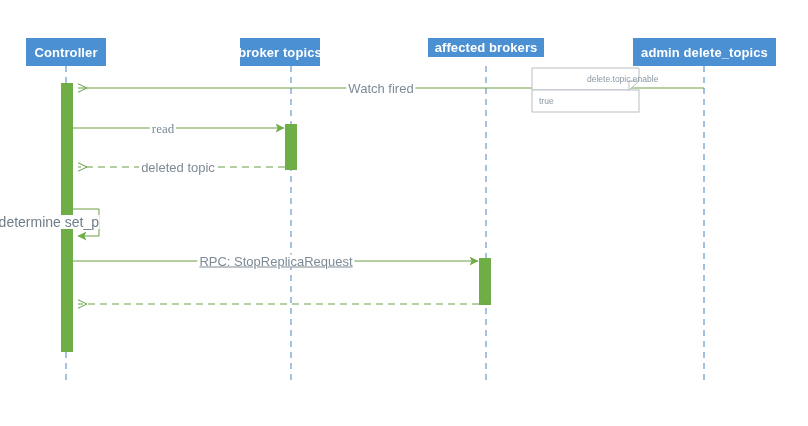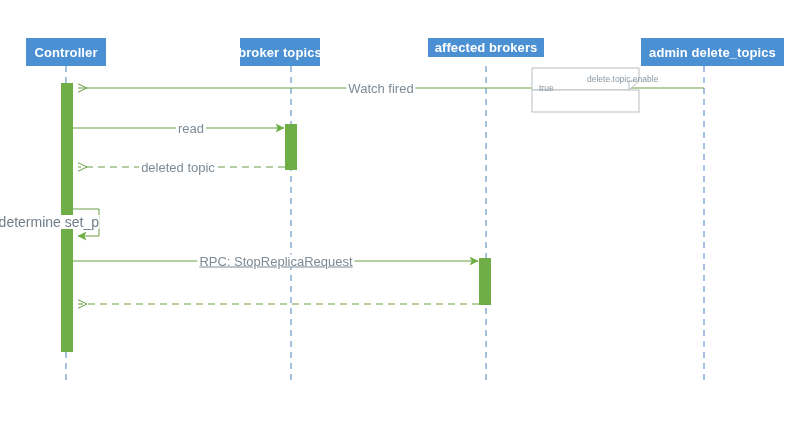--- a/index.html
+++ b/index.html
@@ -120,26 +120,26 @@
 
   <div class="lifeline-box" style="left:26px; top:38px; width:80px; height:28px;">
     <span>Controller</span>
   </div>
   <div class="lifeline-box" style="left:240px; top:38px; width:80px; height:28px;">
     <span>broker topics</span>
   </div>
   <div class="lifeline-box" style="left:428px; top:38px; width:116px; height:19px;">
     <span>affected brokers</span>
   </div>
-  <div class="lifeline-box" style="left:633px; top:38px; width:143px; height:28px;margin-left:8px;">
+  <div class="lifeline-box" style="left:633px; top:38px; width:143px; height:28px;">
     <span>admin delete_topics</span>
   </div>
 
   <div class="msg-label" style="left:381px; top:88px;">Watch fired</div>
-  <div class="msg-label" style="left:191px; top:128px;">read</div>
+  <div class="msg-label" style="left:163px; top:128px;font-family:Liberation Serif, serif;">read</div>
   <div class="msg-label" style="left:178px; top:167px;">deleted topic</div>
   <div class="self-label" style="left:100px; top:222px;">determine set_p</div>
   <div class="msg-label" style="left:276px; top:261px;text-decoration:underline;">RPC: StopReplicaRequest</div>
 
   <div class="note-text" style="left:539px; top:75px;padding-left:48px;">delete.topic.enable</div>
-  <div class="note-text" style="left:539px; top:84px;">true</div>
+  <div class="note-text" style="left:539px; top:97px;">true</div>
 
 </div>
 
 </body></html>

